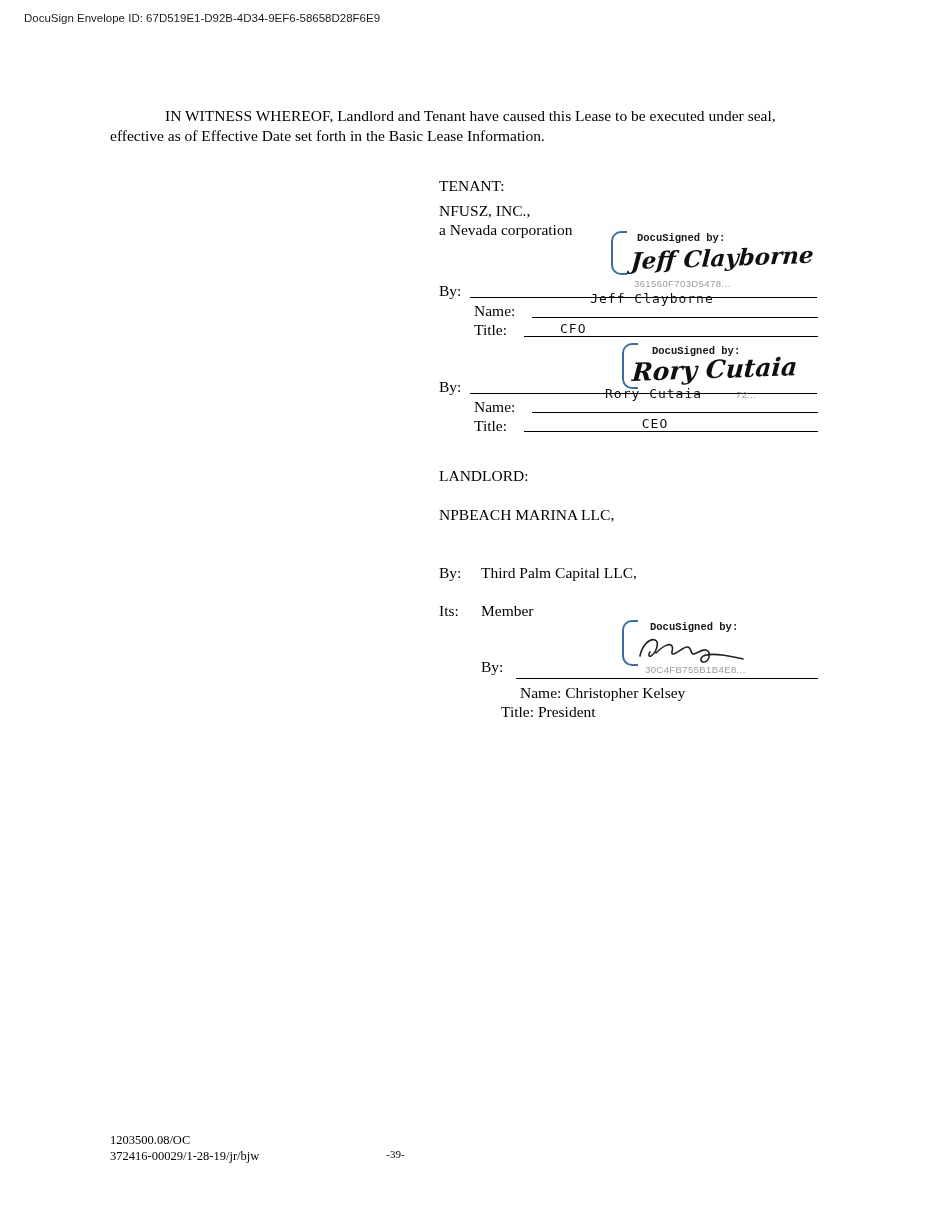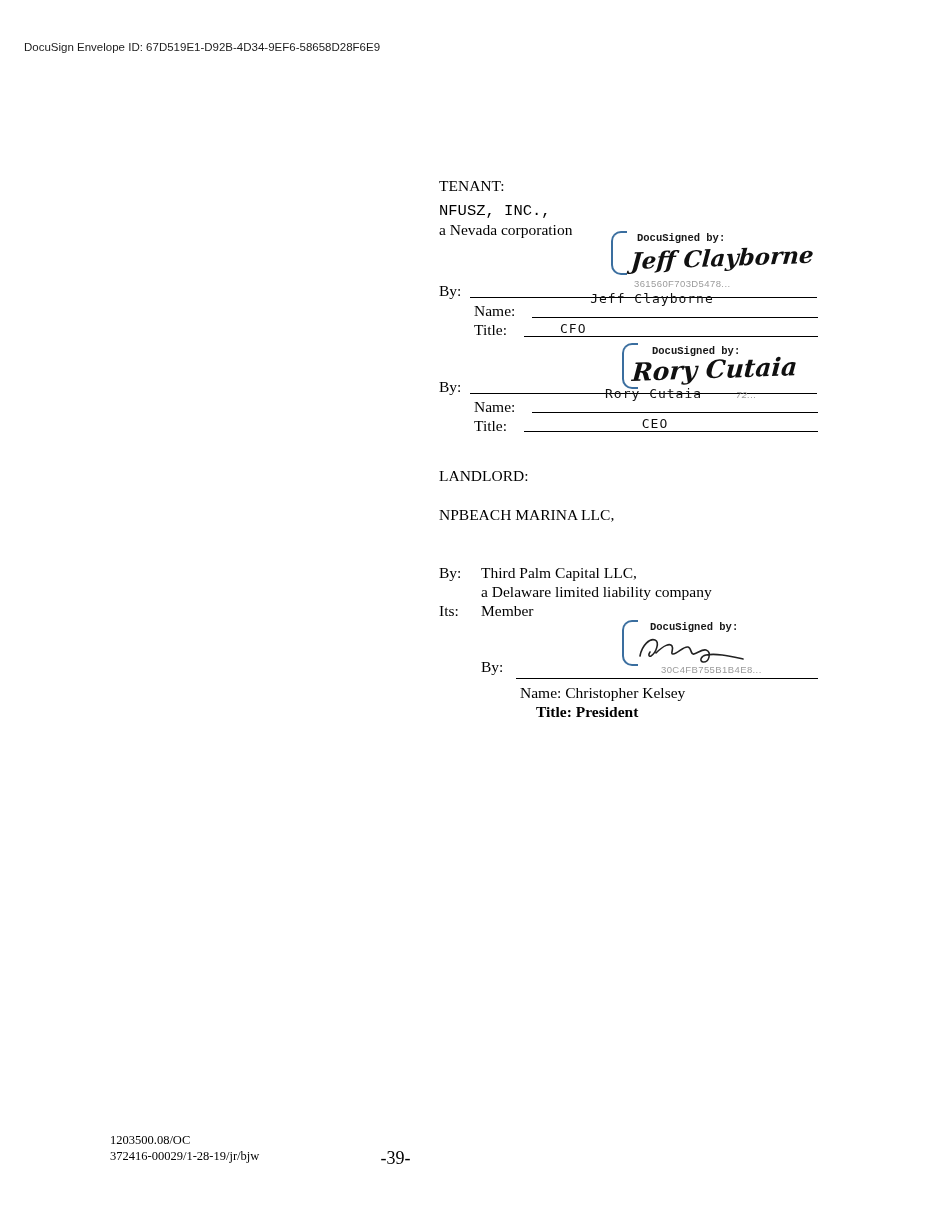--- a/index.html
+++ b/index.html
@@ -4,28 +4,28 @@
 <style>
   html,body{margin:0;padding:0;background:#ffffff;}
   .page{
     position:relative;width:933px;height:1209px;background:#ffffff;overflow:hidden;
     font-family:"Liberation Serif", serif;color:#000;
   }
   .abs{position:absolute;white-space:nowrap;}
   .sans{font-family:"Liberation Sans", sans-serif;}
   .body-text{font-size:15.5px;line-height:20px;}
 
-  #env-id{left:24px;top:12px;font-size:11.5px;color:#1c1c1c;margin-top:29px;}
+  #env-id{left:24px;top:12px;font-size:11.5px;color:#1c1c1c;}
 
   #witness{left:110px;top:106px;width:722px;white-space:normal;text-indent:55px;
            font-size:15.5px;line-height:20px;}
 
   
   #tenant-heading{left:439px;top:176px;}
-  #tenant-company{left:439px;top:201px;font-family:Liberation Mono, monospace;}
+  #tenant-company{left:439px;top:201px;}
   #tenant-entity{left:439px;top:220px;}
   #landlord-heading{left:439px;top:466px;}
   #landlord-company{left:439px;top:505px;}
   #landlord-entity{left:439px;top:524px;}
   #lby-label{left:439px;top:563px;}
   #lby-value{left:481px;top:563px;text-align:center;}
   #lby-value2{left:481px;top:582px;}
   #its-label{left:439px;top:601px;}
   #its-value{left:481px;top:601px;}
 
@@ -41,21 +41,21 @@
 
   
   #by1-label{left:439px;top:281px;}
   #name1-label{left:474px;top:301px;}
   #title1-label{left:474px;top:320px;}
   #by2-label{left:439px;top:377px;}
   #name2-label{left:474px;top:397px;}
   #title2-label{left:474px;top:416px;}
   #by3-label{left:481px;top:657px;}
   #lname-line{left:520px;top:683px;}
-  #ltitle-line{left:536px;top:702px;font-weight:bold;}
+  #ltitle-line{left:501px;top:702px;}
 
   
   .typed{font-family:"DejaVu Sans Mono", monospace;font-size:13px;letter-spacing:1px;color:#111;}
   #typed1{left:557px;top:291px;width:190px;text-align:center;}
   #typed2{left:605px;top:386px;}
   #title1-value{left:560px;top:321px;width:190px;}
   #title2-value{left:560px;top:416px;width:190px;text-align:center;}
   #id2-frag{left:736px;top:389px;z-index:0;}
 
   
@@ -76,35 +76,36 @@
   #stamp1 .ds-id{left:23px;top:47px;}
 
   #stamp2{left:622px;top:343px;width:220px;height:60px;}
   #stamp2 .bracket{left:0;top:8;height:42px;}
   #stamp2 .ds-label{left:30px;top:2px;}
   #stamp2 .script{left:10px;top:12px;font-size:25px;}
 
   #stamp3{left:622px;top:620px;width:220px;height:60px;}
   #stamp3 .bracket{left:0;top:7;height:42px;}
   #stamp3 .ds-label{left:28px;top:1px;}
-  #stamp3 .ds-id{left:39px;top:44px;}
+  #stamp3 .ds-id{left:23px;top:44px;}
   #scribble{position:absolute;left:14px;top:12px;}
 
   
   #footer-ref1{left:110px;top:1133px;font-size:12.5px;}
   #footer-ref2{left:110px;top:1149px;font-size:12.5px;}
-  #page-number{left:0;top:1148px;width:791px;text-align:center;font-size:18px;}
+  #page-number{left:0;top:1148px;width:791px;text-align:center;font-size:11px;}
 </style>
 </head>
 <body>
 
 <div class="page">
 
   <div id="env-id" class="abs sans">DocuSign Envelope ID: 67D519E1-D92B-4D34-9EF6-58658D28F6E9</div>
 
+  <div id="witness" class="abs">IN WITNESS WHEREOF, Landlord and Tenant have caused this Lease to be executed under seal, effective as of Effective Date set forth in the Basic Lease Information.</div>
 
   <div id="tenant-heading" class="abs body-text">TENANT:</div>
   <div id="tenant-company" class="abs body-text">NFUSZ, INC.,</div>
   <div id="tenant-entity" class="abs body-text">a Nevada corporation</div>
 
   <div id="stamp1" class="stamp">
     <div class="bracket"></div>
     <div class="ds-label">DocuSigned by:</div>
     <div class="script">Jeff Clayborne</div>
     <div class="ds-id">361560F703D5478...</div>
@@ -132,21 +133,20 @@
   <div id="by2-label" class="abs body-text">By:</div>
   <div id="typed2" class="abs typed">Rory Cutaia</div>
   <div id="name2-label" class="abs body-text">Name:</div>
   <div id="title2-label" class="abs body-text">Title:</div>
   <div id="title2-value" class="abs typed">CEO</div>
 
   <div id="landlord-heading" class="abs body-text">LANDLORD:</div>
   <div id="landlord-company" class="abs body-text">NPBEACH MARINA LLC,</div>
   <div id="lby-label" class="abs body-text">By:</div>
   <div id="lby-value" class="abs body-text">Third Palm Capital LLC,</div>
-  <div id="lby-value2" class="abs body-text">a Delaware limited liability company</div>
   <div id="its-label" class="abs body-text">Its:</div>
   <div id="its-value" class="abs body-text">Member</div>
 
   <div id="stamp3" class="stamp">
     <div class="bracket"></div>
     <div class="ds-label">DocuSigned by:</div>
     <svg id="scribble" width="110" height="34" viewBox="0 0 110 34">
       <path d="M4,24 C6,13 14,6 19,8 C24,10 20,21 15,24 C13,25 12,23 14,20 M20,21 C28,13 34,11 36,14 C38,17 34,22 37,22 C42,22 47,14 52,15 C56,16 54,23 58,22 C62,21 66,17 70,18 C76,20 73,31 67,30 C63,29 65,24 70,23 C80,21 93,24 107,27" fill="none" stroke="#222222" stroke-width="1.6" stroke-linecap="round"></path>
     </svg>
     <div class="ds-id">30C4FB755B1B4E8...</div>

